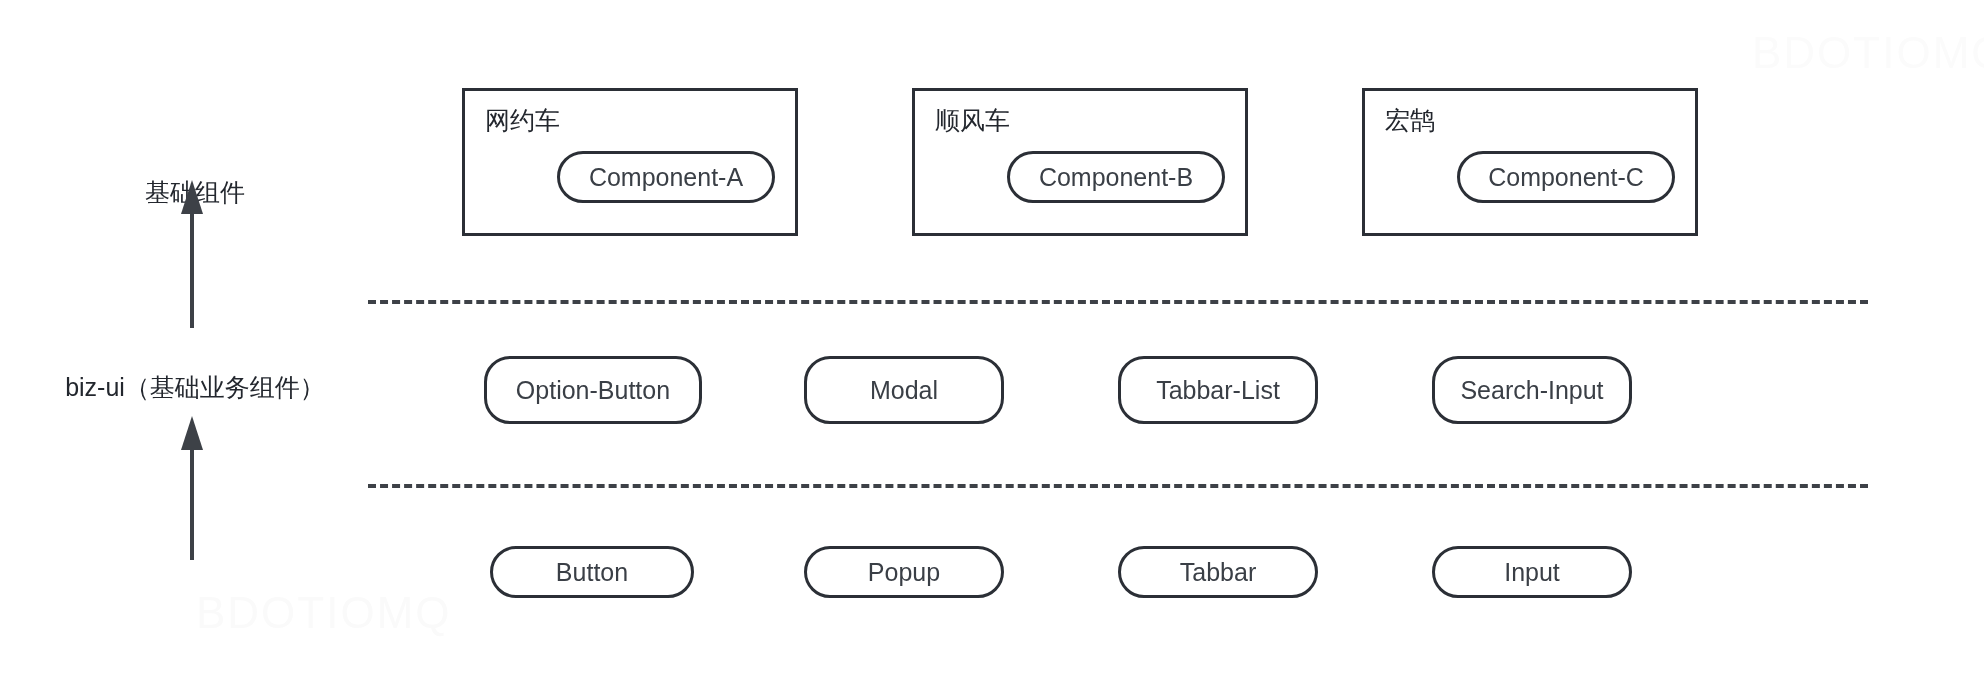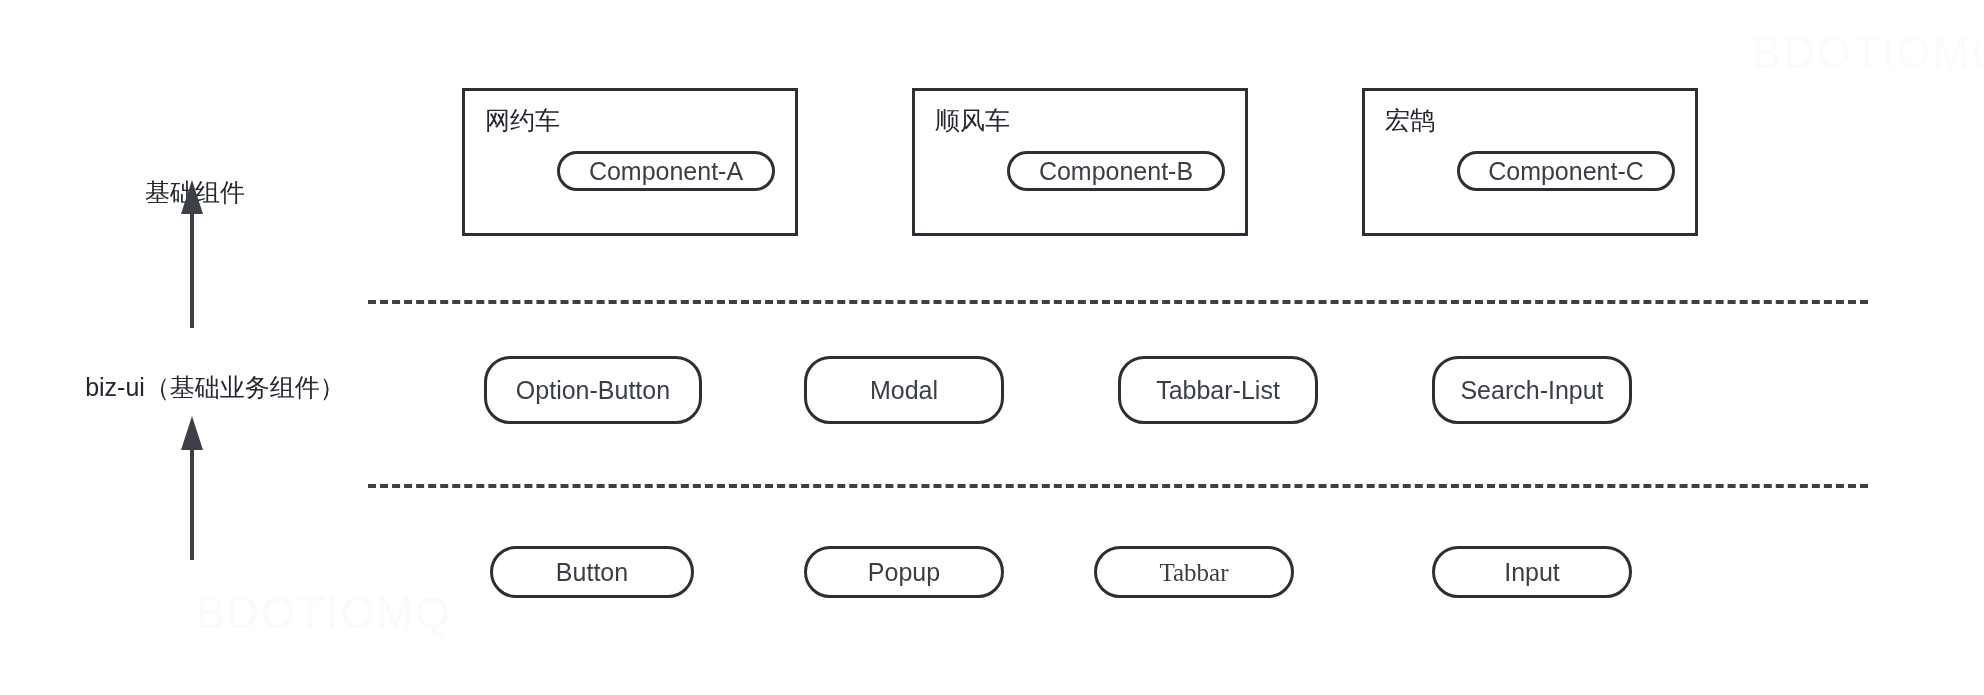--- a/index.html
+++ b/index.html
@@ -36,21 +36,21 @@
   
   .axis-label {
     position: absolute;
     white-space: nowrap;
     font-size: 25px;
     line-height: 1;
     color: #23272e;
     text-align: center;
   }
   .axis-label.lvl-top   { left: 0px;  top: 180px; width: 390px; }
-  .axis-label.lvl-mid   { left: 0px;  top: 375px; width: 390px; padding-left: 20px; }
+  .axis-label.lvl-mid   { left: 0px;  top: 375px; width: 390px; }
   .axis-label.lvl-bot   { left: 0px;  top: 575px; width: 390px; }
 
   .arrow {
     position: absolute;
     left: 180px;
     width: 24px;
   }
   .arrow svg { display: block; }
   .arrow.arrow-upper { top: 176px; height: 152px; }
   .arrow.arrow-lower { top: 412px; height: 148px; }
@@ -104,35 +104,35 @@
     line-height: 1;
     color: #3a3f46;
     white-space: nowrap;
   }
 
   
   .biz-box .pill-inner {
     left: 92px;
     top: 60px;
     width: 218px;
-    height: 40px;
+    height: 52px;
   }
 
   
   .row-pill { top: 356px; height: 68px; }
   .row-pill.p-0 { left: 484px;  width: 218px; }
   .row-pill.p-1 { left: 804px;  width: 200px; text-align: center; }
   .row-pill.p-2 { left: 1118px; width: 200px; }
   .row-pill.p-3 { left: 1432px; width: 200px; }
 
   
   .row-pill-base { top: 546px; height: 52px; }
   .row-pill-base.b-0 { left: 490px;  width: 204px; }
   .row-pill-base.b-1 { left: 804px;  width: 200px; text-align: center; }
-  .row-pill-base.b-2 { left: 1094px; width: 200px; font-family: Liberation Serif, serif; }
+  .row-pill-base.b-2 { left: 1118px; width: 200px; }
   .row-pill-base.b-3 { left: 1432px; width: 200px; }
 </style>
 </head>
 <body>
 
 <div id="canvas">
 
   <div class="watermark wm-top-right">BDOTIOMQ</div>
   <div class="watermark wm-bottom-left">BDOTIOMQ</div>
 

